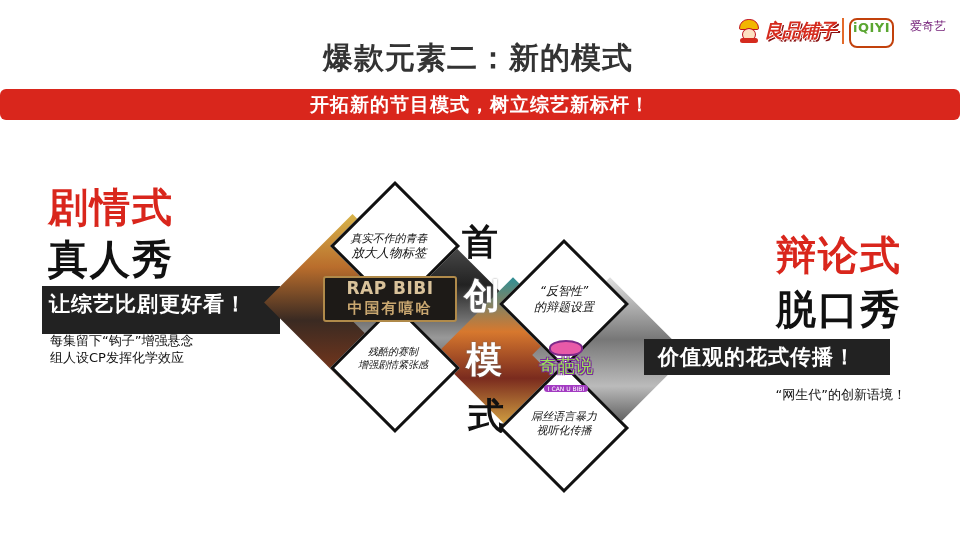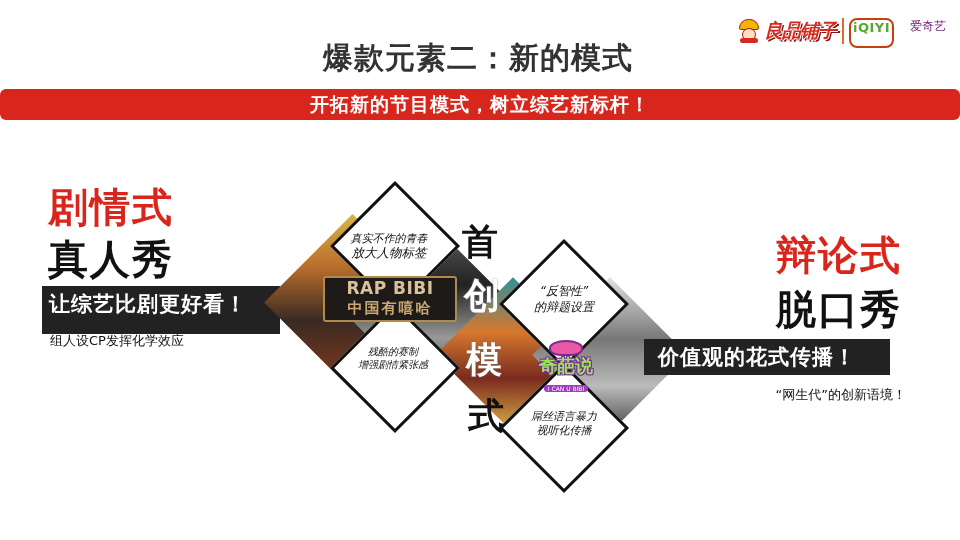--- a/index.html
+++ b/index.html
@@ -63,21 +63,21 @@
 
   
   .rap-logo { position: absolute; left: 323px; top: 276px; width: 134px; height: 46px; background: #1d1a17;
               border: 2px solid #b08a4a; border-radius: 3px; text-align: center; }
   .rap-en { color: #d9c29a; font-weight: bold; font-size: 17px; line-height: 20px; letter-spacing: 0.5px; }
   .rap-cn { color: #c9a770; font-weight: bold; font-size: 15px; line-height: 20px; letter-spacing: 2px; }
 
   
   .qps-logo { position: absolute; left: 527px; top: 340px; width: 78px; height: 44px; text-align: center; }
   .qps-lips { width: 34px; height: 16px; margin: 0 auto; background: #e85aa8; border-radius: 50% 50% 40% 40%; border: 2px solid #7d2a8a; }
-  .qps-text { color: #9be35a; font-weight: bold; font-size: 18px; line-height: 20px; text-shadow: 1px 1px 0 #7a2a9a, -1px -1px 0 #7a2a9a, 1px -1px 0 #7a2a9a, -1px 1px 0 #7a2a9a; }
+  .qps-text { color: #9be35a; font-weight: normal; font-size: 18px; line-height: 20px; text-shadow: 1px 1px 0 #7a2a9a, -1px -1px 0 #7a2a9a, 1px -1px 0 #7a2a9a, -1px 1px 0 #7a2a9a; }
   .qps-sub { font-size: 6px; color: #fff; background: #a33bc2; border-radius: 4px; display: inline-block; padding: 0 4px; }
 
   
   .vchar { position: absolute; font-size: 36px; font-weight: bold; }
   .v1 { left: 462px; top: 218px; color: #111; }
   .v2 { left: 464px; top: 272px; color: #fff; text-shadow: 0 0 2px #888; }
   .v3 { left: 466px; top: 336px; color: #fff; text-shadow: 0 0 2px #666; }
   .v4 { left: 468px; top: 392px; color: #111; }
 </style>
 </head>
@@ -95,20 +95,21 @@
   <span class="iqiyi-cn">爱奇艺</span>
 </div>
 
 <div class="title">爆款元素二：新的模式</div>
 <div class="banner">开拓新的节目模式，树立综艺新标杆！</div>
 
 <div class="l-red">剧情式</div>
 <div class="l-black">真人秀</div>
 <div class="l-bar">让综艺比剧更好看！</div>
 <div class="l-desc">
+  <div>每集留下“钩子”增强悬念</div>
   <div>组人设CP发挥化学效应</div>
 </div>
 
 <div class="diamond dia-img-left"></div>
 <div class="diamond dia-img-left-bw"></div>
 <div class="diamond dia-img-right"></div>
 <div class="diamond dia-img-right-bw"></div>
 
 <div class="dia-frame frame-a"></div>
 <div class="dia-frame frame-b"></div>

